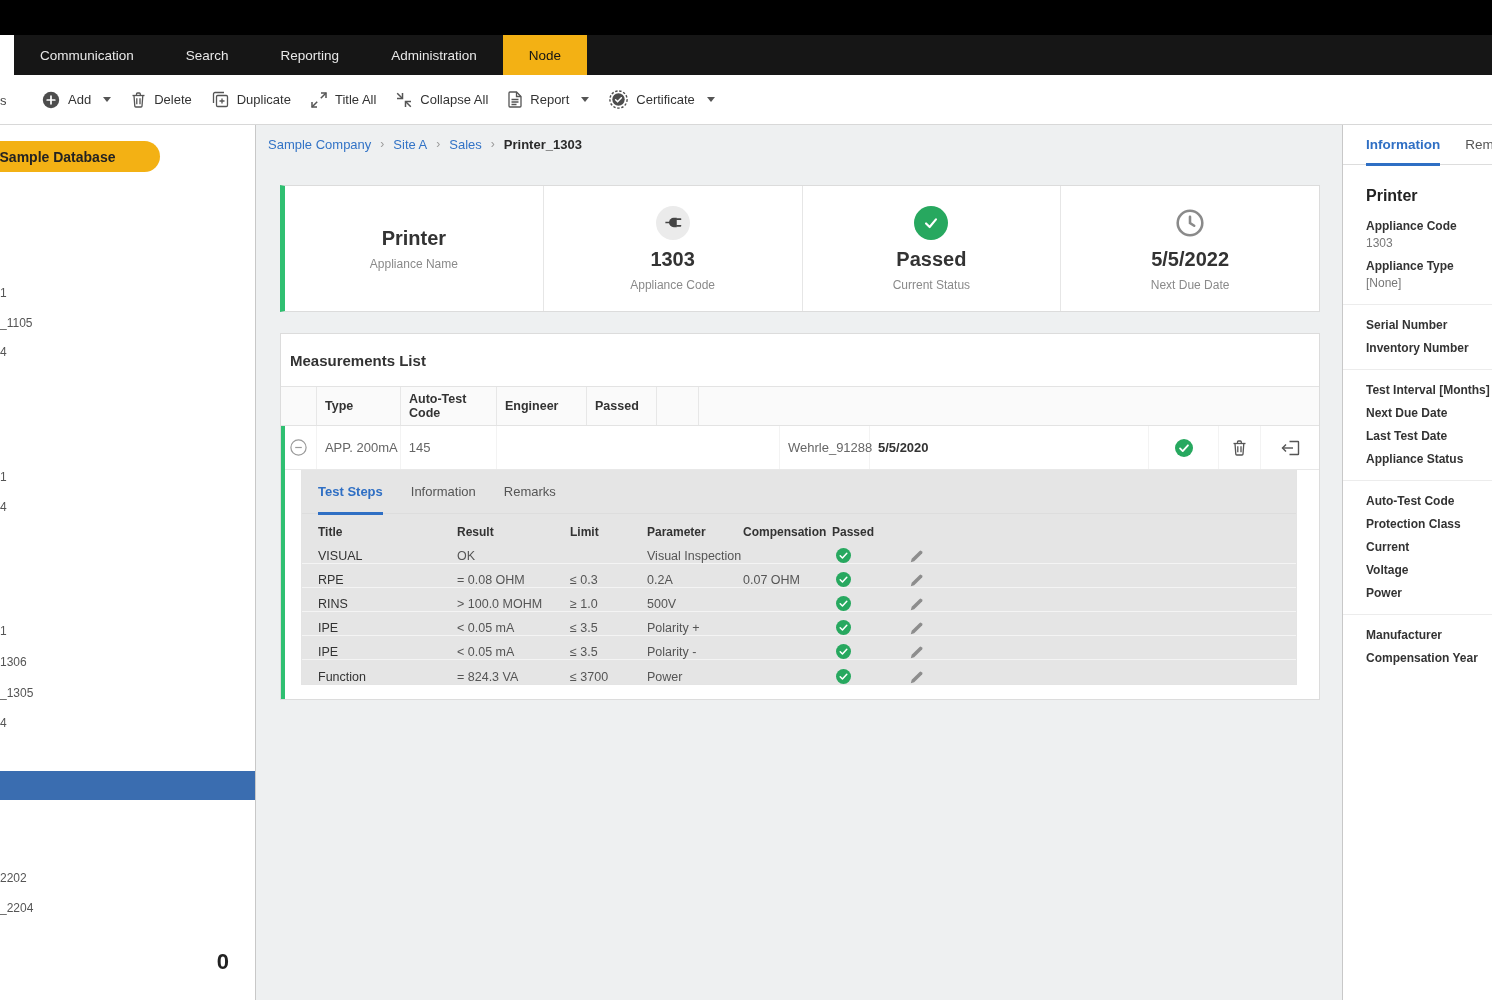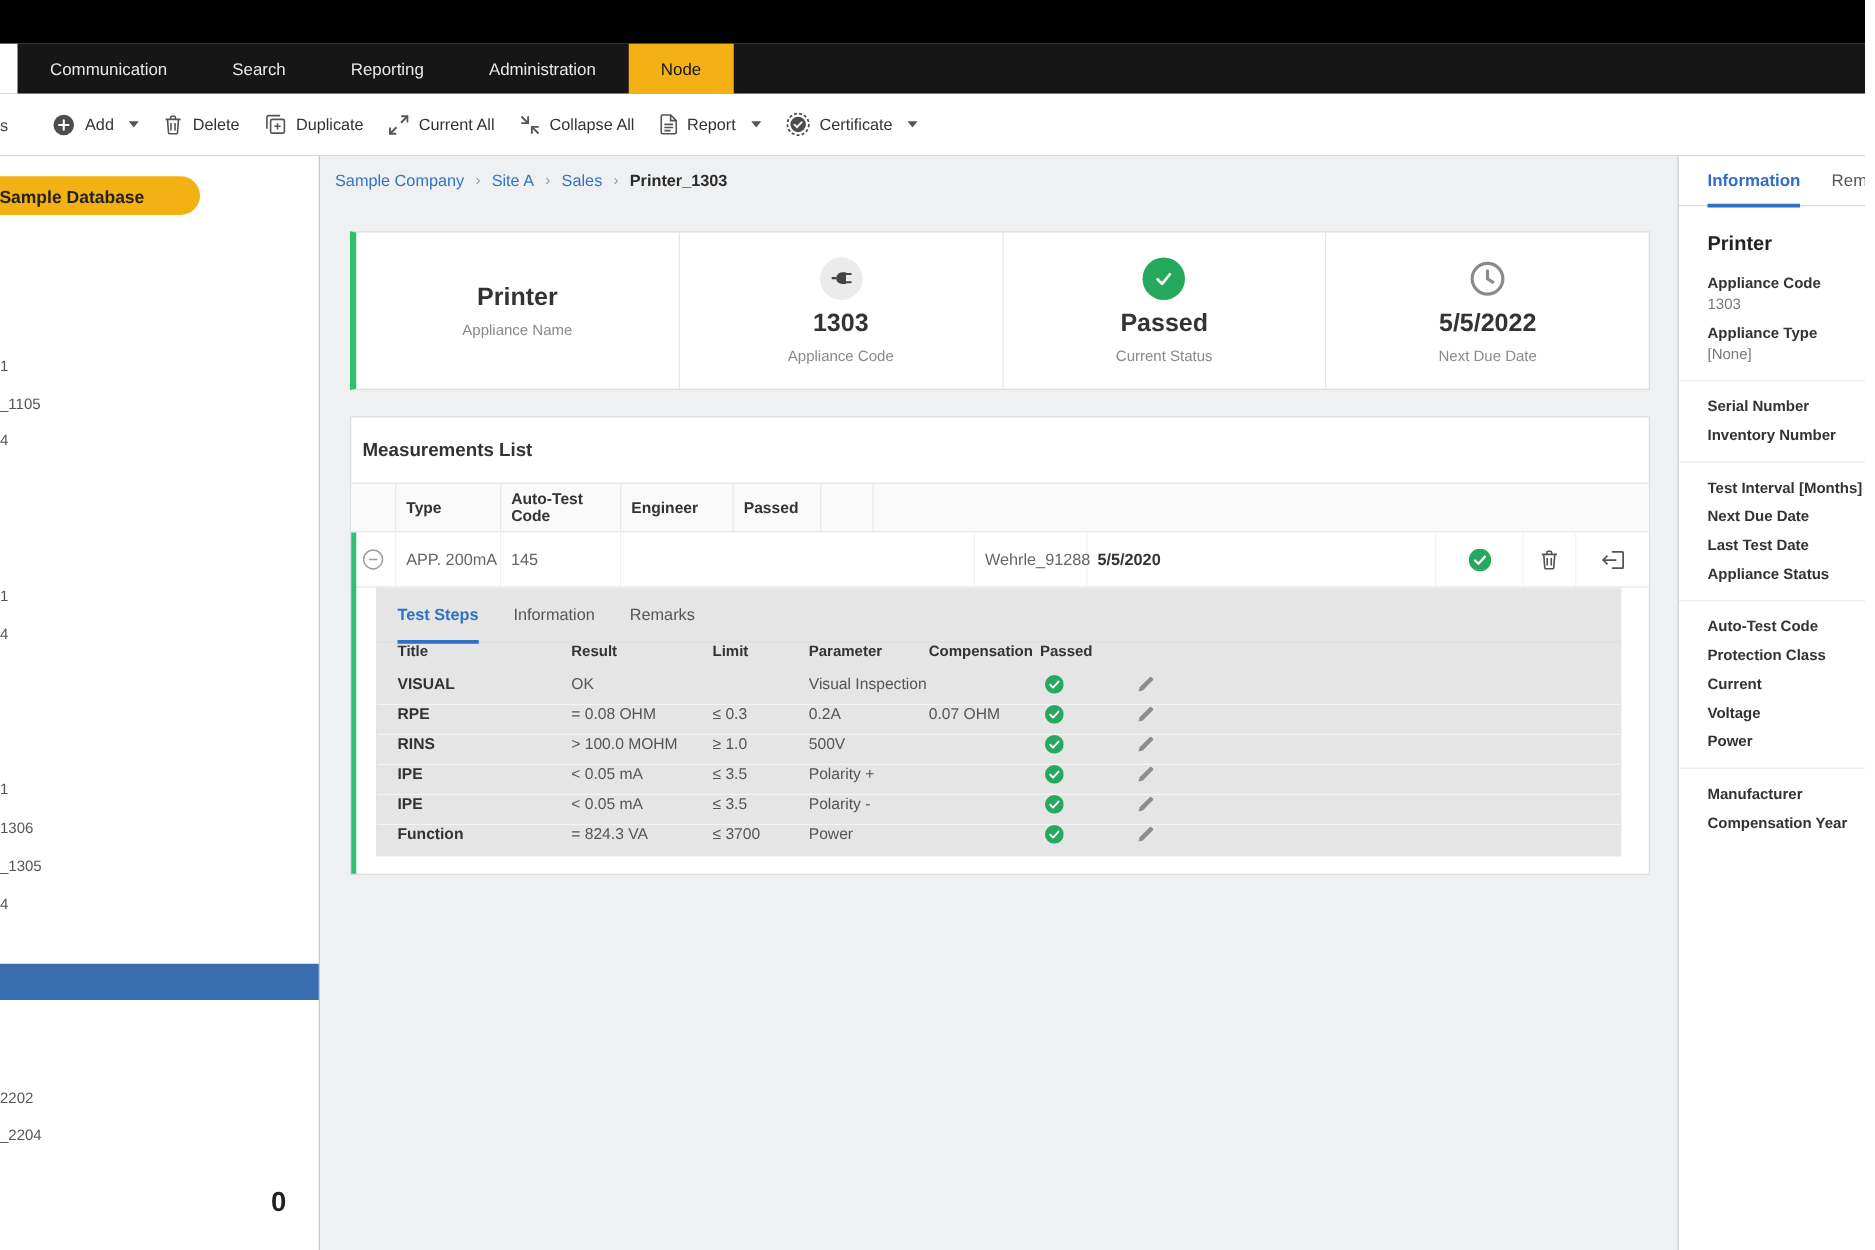--- a/index.html
+++ b/index.html
@@ -60,27 +60,27 @@
   .mc-del{width:42px;justify-content:center;padding-left:0!important;cursor:pointer}
   .mc-exit{width:58px;justify-content:center;padding-left:0!important;cursor:pointer}
   .m-row .mc-date{font-weight:bold;color:#333}
   .m-row .mc-pass{justify-content:center;padding-left:0!important}
 
   .detail{margin:0 22px 0 20px;border:1px solid #e4e4e4;border-top:none;background:#e5e5e5}
   .d-tabs{display:flex;align-items:center;height:44px;border-bottom:1px solid #ddd;padding-left:16px}
   .d-tab{position:relative;height:44px;display:flex;align-items:center;margin-right:28px;font-size:13px;color:#555;cursor:pointer}
   .d-tab.active{color:#2f6fc4;font-weight:bold}
   .d-tab.active::after{content:"";position:absolute;left:0;right:0;bottom:-1px;height:3px;background:#2f6fc4}
-  .s-head,.s-row{display:flex;align-items:flex-start}
+  .s-head,.s-row{display:flex;align-items:flex-end}
   .s-head{height:26px;border-bottom:1px solid #e5e5e5}
   .s-head .sc{font-size:12px;font-weight:bold;color:#333}
   .s-row{height:24px;border-bottom:1px solid #f4f4f4}
   .s-row:last-child{border-bottom:none}
   .s-row .sc{font-size:12.5px;color:#555}
-  .s-row .sc-title{font-weight:bold;color:#333}
+  .s-row .sc-title{font-weight:normal;color:#333}
   .sc-title{width:155px;padding-left:16px}
   .sc-result{width:113px}
   .sc-limit{width:77px}
   .sc-param{width:96px}
   .sc-comp{width:89px}
   .sc-pass{width:50px;display:flex;padding-left:4px}
   .s-head .sc-pass{padding-left:0}
   .sc-edit{width:60px;display:flex;padding-left:28px;cursor:pointer}
 
   .rightpanel{position:absolute;left:1342px;top:125px;width:158px;height:875px;background:#fff;border-left:1px solid #c8c8c8;overflow:hidden}
@@ -151,21 +151,21 @@
 
     <div class="tb-btn">
       <span class="tb-icon">
         <svg width="16" height="16" viewBox="0 0 16 16" fill="none" stroke="#555" stroke-width="1.5">
             <path d="M10 1h5v5"></path>
             <path d="M15 1l-5.2 5.2"></path>
             <path d="M6 15H1v-5"></path>
             <path d="M1 15l5.2-5.2"></path>
           </svg>
       </span>
-      <span>Current All</span>
+      <span>Title All</span>
     </div>
 
     <div class="tb-btn">
       <span class="tb-icon">
         <svg width="16" height="16" viewBox="0 0 16 16" fill="none" stroke="#555" stroke-width="1.5">
             <path d="M6.5 1v5.5H1"></path>
             <path d="M6.5 6.5L1.2 1.2"></path>
             <path d="M9.5 15V9.5H15"></path>
             <path d="M9.5 9.5l5.3 5.3"></path>
           </svg>

